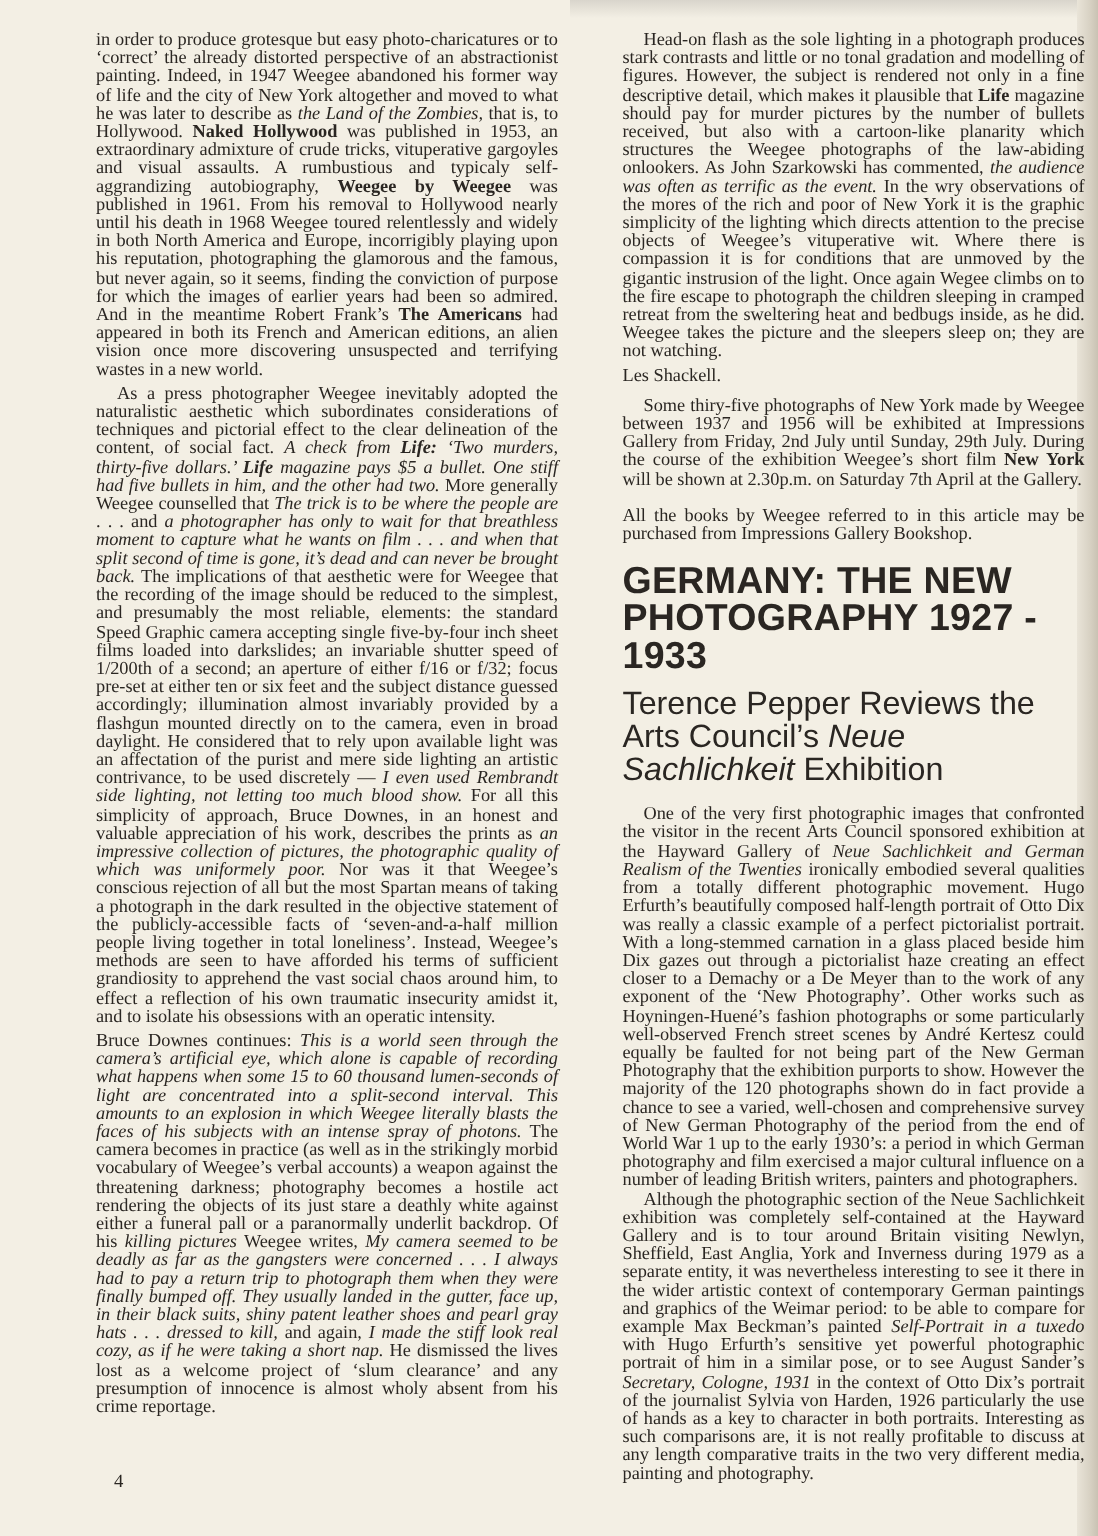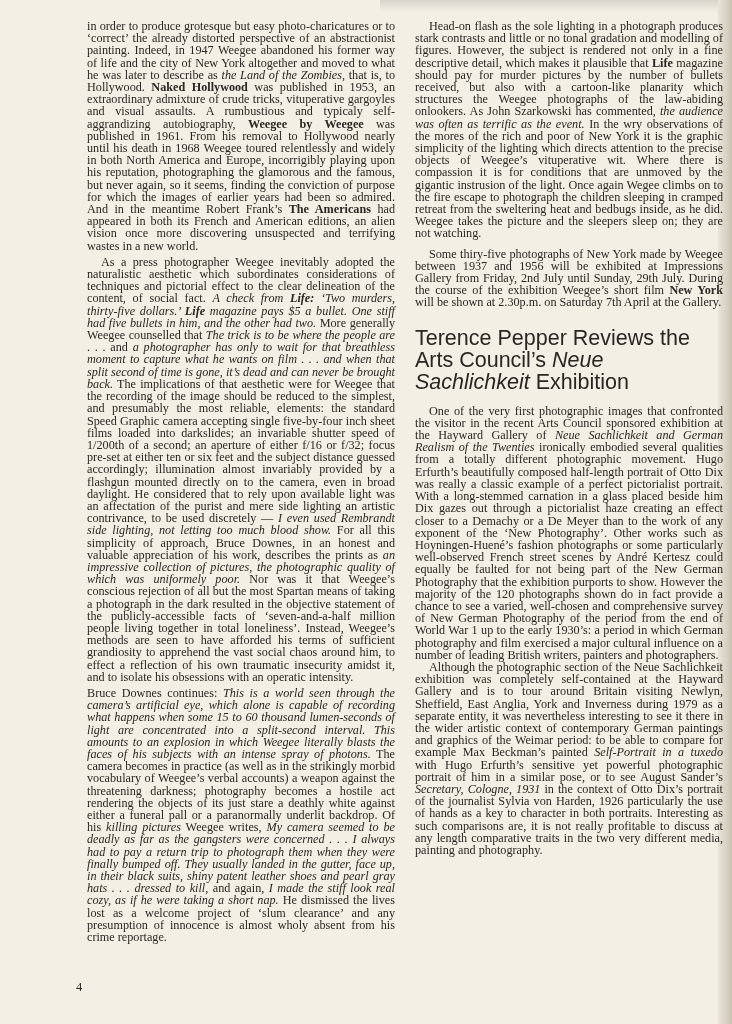--- a/index.html
+++ b/index.html
@@ -18,40 +18,40 @@
     position: absolute; top: 0; left: 380px; width: 352px; height: 12px;
     background: linear-gradient(to bottom, #d9d5cc, rgba(243,239,228,0));
   }
   .col {
     position: absolute; top: 20px;
     width: 308px;
     font-size: 12.2px; line-height: 12.2px;
     text-align: justify;
     hyphens: manual;
   }
-  .col-left { left: 87px; }
+  .col-left { left: 64px; }
   .col-right { left: 415px; }
   p { margin: 0; }
   p.indent { text-indent: 14px; }
   p.gap { margin-top: 4px; }
   .col-left p { margin-bottom: 0; }
   b { font-weight: bold; }
   i { font-style: italic; }
   .sans-head {
     font-family: "Liberation Sans", "DejaVu Sans", sans-serif;
     text-align: left;
     color: #2a2622;
   }
   .headline {
     font-size: 25px; line-height: 25px; font-weight: bold;
     margin-top: 14px; letter-spacing: 0.2px;
   }
   .subhead {
     font-size: 21.5px; line-height: 22px; font-weight: normal;
-    margin-top: 18px; margin-bottom: 12px;
+    margin-top: 8px; margin-bottom: 12px;
   }
   .page-number {
     position: absolute; left: 76px; top: 980px;
     font-size: 12.5px;
   }
 </style>
 </head>
 <body>
 
 <div class="page-shadow-top"></div>
@@ -61,24 +61,30 @@
   <p><span>in order to produce grotesque but easy photo-charicatures or to ‘correct’ the already distorted perspective of an abstractionist painting. Indeed, in 1947 Weegee abandoned his former way of life and the city of New York altogether and moved to what he was later to describe as </span><i>the Land of the Zombies,</i><span> that is, to Hollywood. </span><b>Naked Hollywood</b><span> was published in 1953, an extraordinary admixture of crude tricks, vituperative gargoyles and visual assaults. A rumbustious and typicaly self-aggrandizing autobiography, </span><b>Weegee by Weegee</b><span> was published in 1961. From his removal to Hollywood nearly until his death in 1968 Weegee toured relentlessly and widely in both North America and Europe, incorrigibly playing upon his reputation, photographing the glamorous and the famous, but never again, so it seems, finding the conviction of purpose for which the images of earlier years had been so admired. And in the meantime Robert Frank’s </span><b>The Americans</b><span> had appeared in both its French and American editions, an alien vision once more discovering unsuspected and terrifying wastes in a new world.</span></p>
 
   <p class="indent gap"><span>As a press photographer Weegee inevitably adopted the naturalistic aesthetic which subordinates considerations of techniques and pictorial effect to the clear delineation of the content, of social fact. </span><i>A check from </i><b><i>Life:</i></b><i> ‘Two murders, thirty-five dollars.’ </i><b><i>Life</i></b><i> magazine pays $5 a bullet. One stiff had five bullets in him, and the other had two.</i><span> More generally Weegee counselled that </span><i>The trick is to be where the people are</i><span> . . . and </span><i>a photographer has only to wait for that breathless moment to capture what he wants on film . . . and when that split second of time is gone, it’s dead and can never be brought back.</i><span> The implications of that aesthetic were for Weegee that the recording of the image should be reduced to the simplest, and presumably the most reliable, elements: the standard Speed Graphic camera accepting single five-by-four inch sheet films loaded into darkslides; an invariable shutter speed of 1/200th of a second; an aperture of either f/16 or f/32; focus pre-set at either ten or six feet and the subject distance guessed accordingly; illumination almost invariably provided by a flashgun mounted directly on to the camera, even in broad daylight. He considered that to rely upon available light was an affectation of the purist and mere side lighting an artistic contrivance, to be used discretely — </span><i>I even used Rembrandt side lighting, not letting too much blood show.</i><span> For all this simplicity of approach, Bruce Downes, in an honest and valuable appreciation of his work, describes the prints as </span><i>an impressive collection of pictures, the photographic quality of which was uniformely poor.</i><span> Nor was it that Weegee’s conscious rejection of all but the most Spartan means of taking a photograph in the dark resulted in the objective statement of the publicly-accessible facts of ‘seven-and-a-half million people living together in total loneliness’. Instead, Weegee’s methods are seen to have afforded his terms of sufficient grandiosity to apprehend the vast social chaos around him, to effect a reflection of his own traumatic insecurity amidst it, and to isolate his obsessions with an operatic intensity.</span></p>
 
   <p class="gap"><span>Bruce Downes continues: </span><i>This is a world seen through the camera’s artificial eye, which alone is capable of recording what happens when some 15 to 60 thousand lumen-seconds of light are concentrated into a split-second interval. This amounts to an explosion in which Weegee literally blasts the faces of his subjects with an intense spray of photons.</i><span> The camera becomes in practice (as well as in the strikingly morbid vocabulary of Weegee’s verbal accounts) a weapon against the threatening darkness; photography becomes a hostile act rendering the objects of its just stare a deathly white against either a funeral pall or a paranormally underlit backdrop. Of his </span><i>killing pictures</i><span> Weegee writes, </span><i>My camera seemed to be deadly as far as the gangsters were concerned . . . I always had to pay a return trip to photograph them when they were finally bumped off. They usually landed in the gutter, face up, in their black suits, shiny patent leather shoes and pearl gray hats . . . dressed to kill,</i><span> and again, </span><i>I made the stiff look real cozy, as if he were taking a short nap.</i><span> He dismissed the lives lost as a welcome project of ‘slum clearance’ and any presumption of innocence is almost wholy absent from his crime reportage.</span></p>
 </div>
 
 <div class="col col-right">
   <p class="indent"><span>Head-on flash as the sole lighting in a photograph produces stark contrasts and little or no tonal gradation and modelling of figures. However, the subject is rendered not only in a fine descriptive detail, which makes it plausible that </span><b>Life</b><span> magazine should pay for murder pictures by the number of bullets received, but also with a cartoon-like planarity which structures the Weegee photographs of the law-abiding onlookers. As John Szarkowski has commented, </span><i>the audience was often as terrific as the event.</i><span> In the wry observations of the mores of the rich and poor of New York it is the graphic simplicity of the lighting which directs attention to the precise objects of Weegee’s vituperative wit. Where there is compassion it is for conditions that are unmoved by the gigantic instrusion of the light. Once again Wegee climbs on to the fire escape to photograph the children sleeping in cramped retreat from the sweltering heat and bedbugs inside, as he did. Weegee takes the picture and the sleepers sleep on; they are not watching.</span></p>
 
+  <p class="gap">Les Shackell.</p>
 
   <p class="indent gap" style="margin-top:8px;"><span>Some thiry-five photographs of New York made by Weegee between 1937 and 1956 will be exhibited at Impressions Gallery from Friday, 2nd July until Sunday, 29th July. During the course of the exhibition Weegee’s short film </span><b>New York</b><span> will be shown at 2.30p.m. on Saturday 7th April at the Gallery.</span></p>
 
+  <p style="margin-top:12px;">All the books by Weegee referred to in this article may be purchased from Impressions Gallery Bookshop.</p>
 
+  <div class="sans-head headline">
+    <div>GERMANY: THE NEW</div>
+    <div>PHOTOGRAPHY 1927 - 1933</div>
+  </div>
   <div class="sans-head subhead"><span>Terence Pepper Reviews the Arts Council’s </span><i>Neue Sachlichkeit</i><span> Exhibition</span></div>
 
   <p class="indent"><span>One of the very first photographic images that confronted the visitor in the recent Arts Council sponsored exhibition at the Hayward Gallery of </span><i>Neue Sachlichkeit and German Realism of the Twenties</i><span> ironically embodied several qualities from a totally different photographic movement. Hugo Erfurth’s beautifully composed half-length portrait of Otto Dix was really a classic example of a perfect pictorialist portrait. With a long-stemmed carnation in a glass placed beside him Dix gazes out through a pictorialist haze creating an effect closer to a Demachy or a De Meyer than to the work of any exponent of the ‘New Photography’. Other works such as Hoyningen-Huené’s fashion photographs or some particularly well-observed French street scenes by André Kertesz could equally be faulted for not being part of the New German Photography that the exhibition purports to show. However the majority of the 120 photographs shown do in fact provide a chance to see a varied, well-chosen and comprehensive survey of New German Photography of the period from the end of World War 1 up to the early 1930’s: a period in which German photography and film exercised a major cultural influence on a number of leading British writers, painters and photographers.</span></p>
 
   <p class="indent"><span>Although the photographic section of the Neue Sachlichkeit exhibition was completely self-contained at the Hayward Gallery and is to tour around Britain visiting Newlyn, Sheffield, East Anglia, York and Inverness during 1979 as a separate entity, it was nevertheless interesting to see it there in the wider artistic context of contemporary German paintings and graphics of the Weimar period: to be able to compare for example Max Beckman’s painted </span><i>Self-Portrait in a tuxedo</i><span> with Hugo Erfurth’s sensitive yet powerful photographic portrait of him in a similar pose, or to see August Sander’s </span><i>Secretary, Cologne, 1931</i><span> in the context of Otto Dix’s portrait of the journalist Sylvia von Harden, 1926 particularly the use of hands as a key to character in both portraits. Interesting as such comparisons are, it is not really profitable to discuss at any length comparative traits in the two very different media, painting and photography.</span></p>
 </div>
 
 <div class="page-number">4</div>
 
 </body></html>

